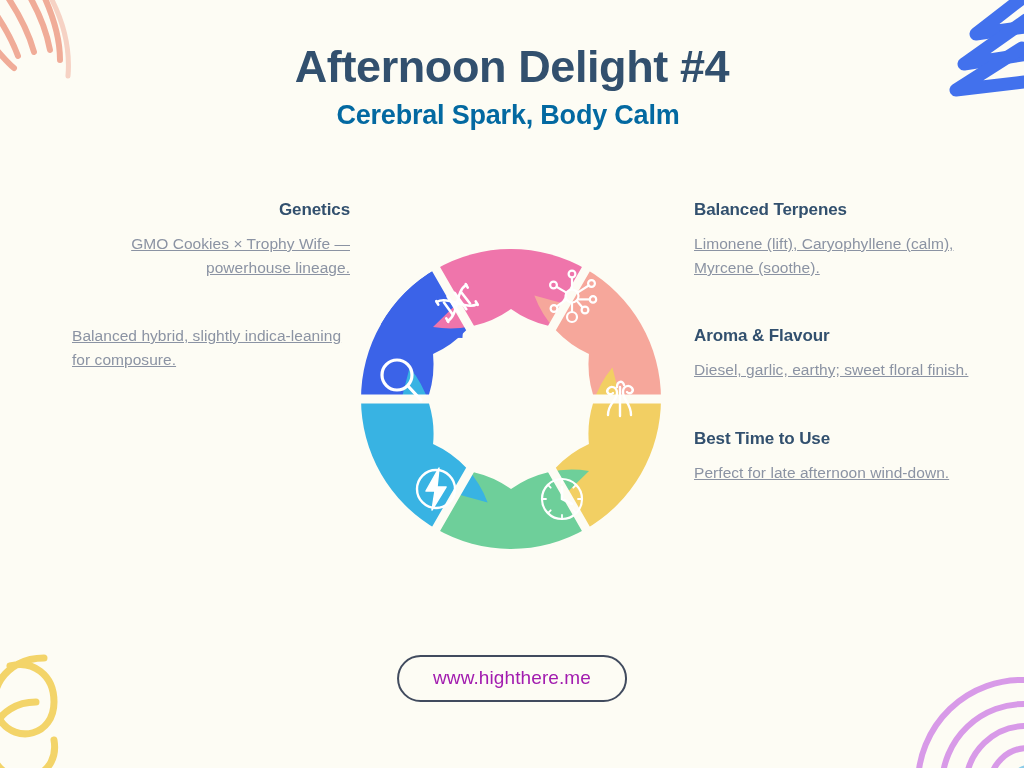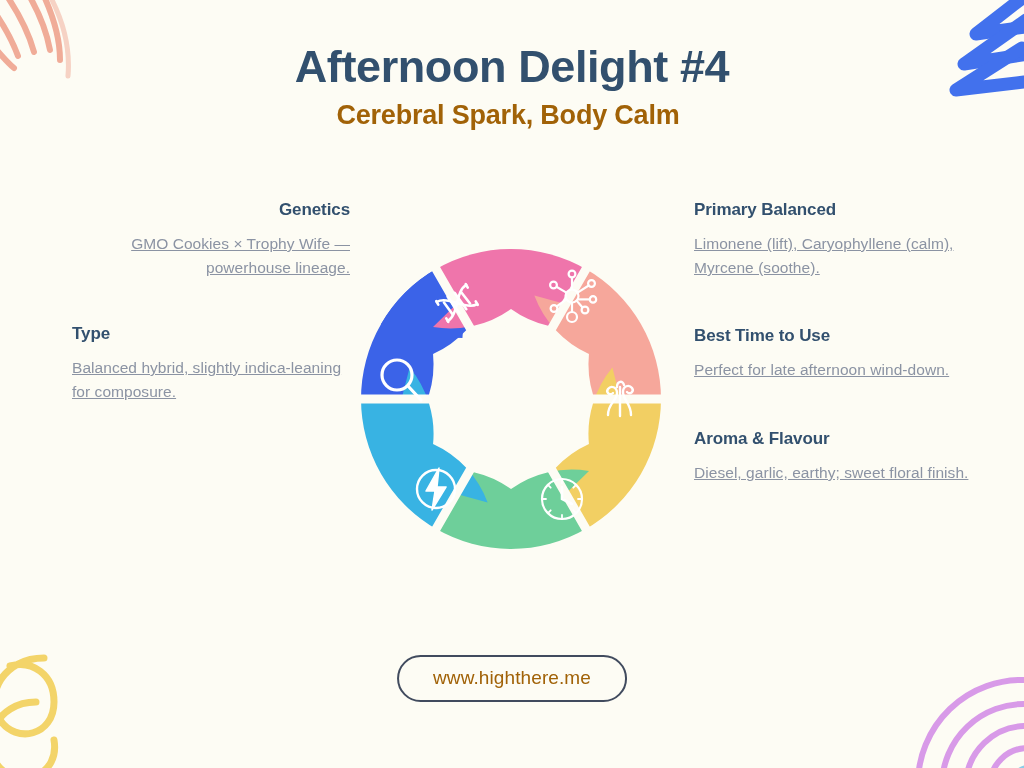--- a/index.html
+++ b/index.html
@@ -44,21 +44,21 @@
     font-weight: bold;
     color: #32506e;
     letter-spacing: -0.4px;
     line-height: 1.12;
     margin: 0;
     text-align: center;
   }
   .subtitle {
     font-size: 27px;
     font-weight: bold;
-    color: #a16207;
+    color: #0369a1;
     letter-spacing: -0.2px;
     margin: 8px 8px 0 0;
   }
 
   
   .col {
     position: absolute;
     top: 200px;
     width: 278px;
   }
@@ -99,21 +99,21 @@
   .footer-pill {
     position: absolute;
     left: 50%;
     transform: translateX(-50%);
     top: 655px;
     border: 2px solid #414b5e;
     border-radius: 26px;
     padding: 11px 34px 13px 34px;
     background: transparent;
     font-size: 19px;
-    color: #a16207;
+    color: #a21caf;
     letter-spacing: 0.1px;
     line-height: 1;
   }
 </style>
 </head>
 <body>
 
 <div class="canvas">
 
   <svg class="doodle doodle-tl" width="130" height="120" viewBox="0 0 130 120" fill="none">
@@ -161,37 +161,36 @@
     <h1 class="title">Afternoon Delight #4</h1>
     <h2 class="subtitle">Cerebral Spark, Body Calm</h2>
   </div>
 
   <div class="col col-left">
     <div class="block">
       <p class="block-head">Genetics</p>
       <p class="block-body">GMO Cookies × Trophy Wife — powerhouse lineage.</p>
     </div>
     <div class="block">
-      <p class="block-head">Type</p>
       <p class="block-body">Balanced hybrid, slightly indica-leaning for composure.</p>
     </div>
   </div>
 
   <div class="col col-right">
     <div class="block">
-      <p class="block-head">Primary Balanced</p>
+      <p class="block-head">Balanced Terpenes</p>
       <p class="block-body">Limonene (lift), Caryophyllene (calm), Myrcene (soothe).</p>
+    </div>
+    <div class="block">
+      <p class="block-head">Aroma &amp; Flavour</p>
+      <p class="block-body">Diesel, garlic, earthy; sweet floral finish.</p>
     </div>
     <div class="block">
       <p class="block-head">Best Time to Use</p>
       <p class="block-body">Perfect for late afternoon wind-down.</p>
-    </div>
-    <div class="block">
-      <p class="block-head">Aroma &amp; Flavour</p>
-      <p class="block-body">Diesel, garlic, earthy; sweet floral finish.</p>
     </div>
   </div>
 
   <div class="wheel-wrap">
     <svg width="340" height="336" viewBox="0 0 340 336" fill="none">
       <defs>
 
         <g id="seg">
           <path d="M 170 18
                    L 238.5 47.5

